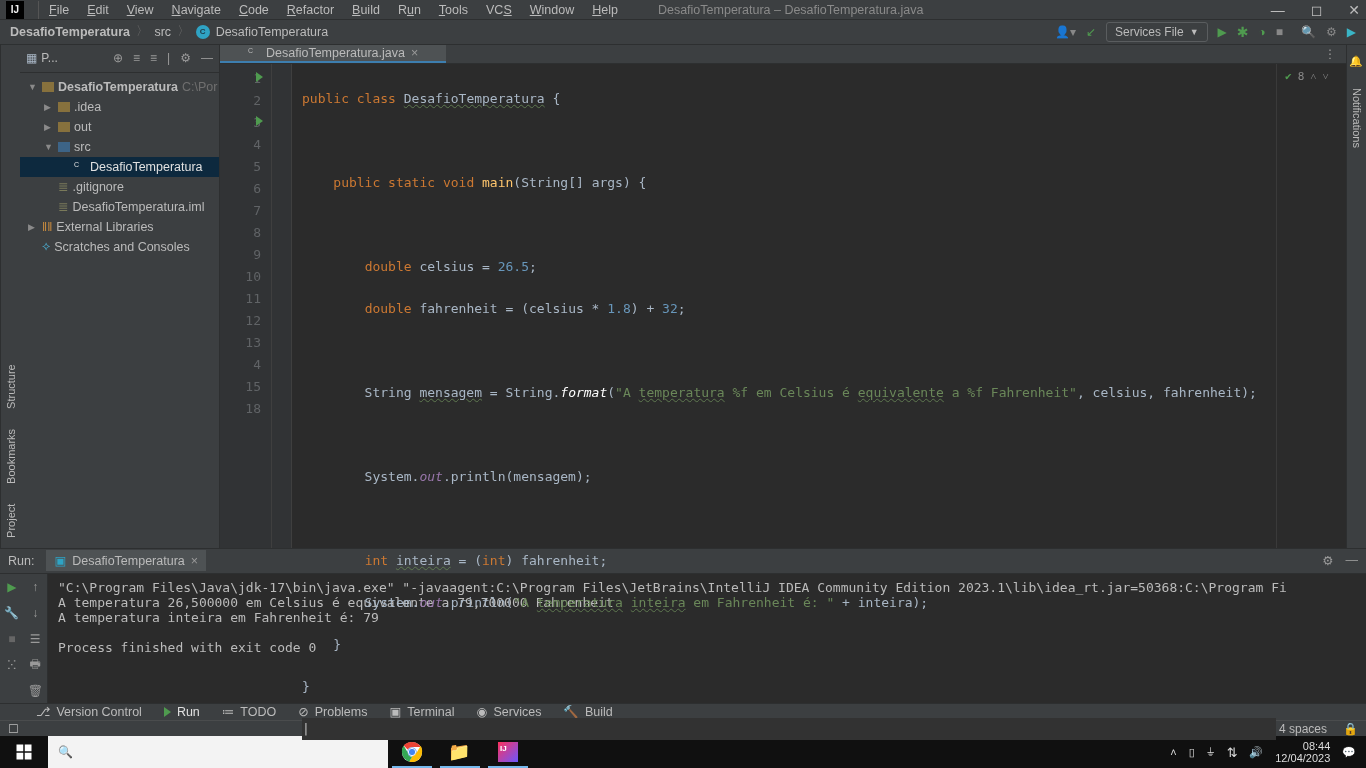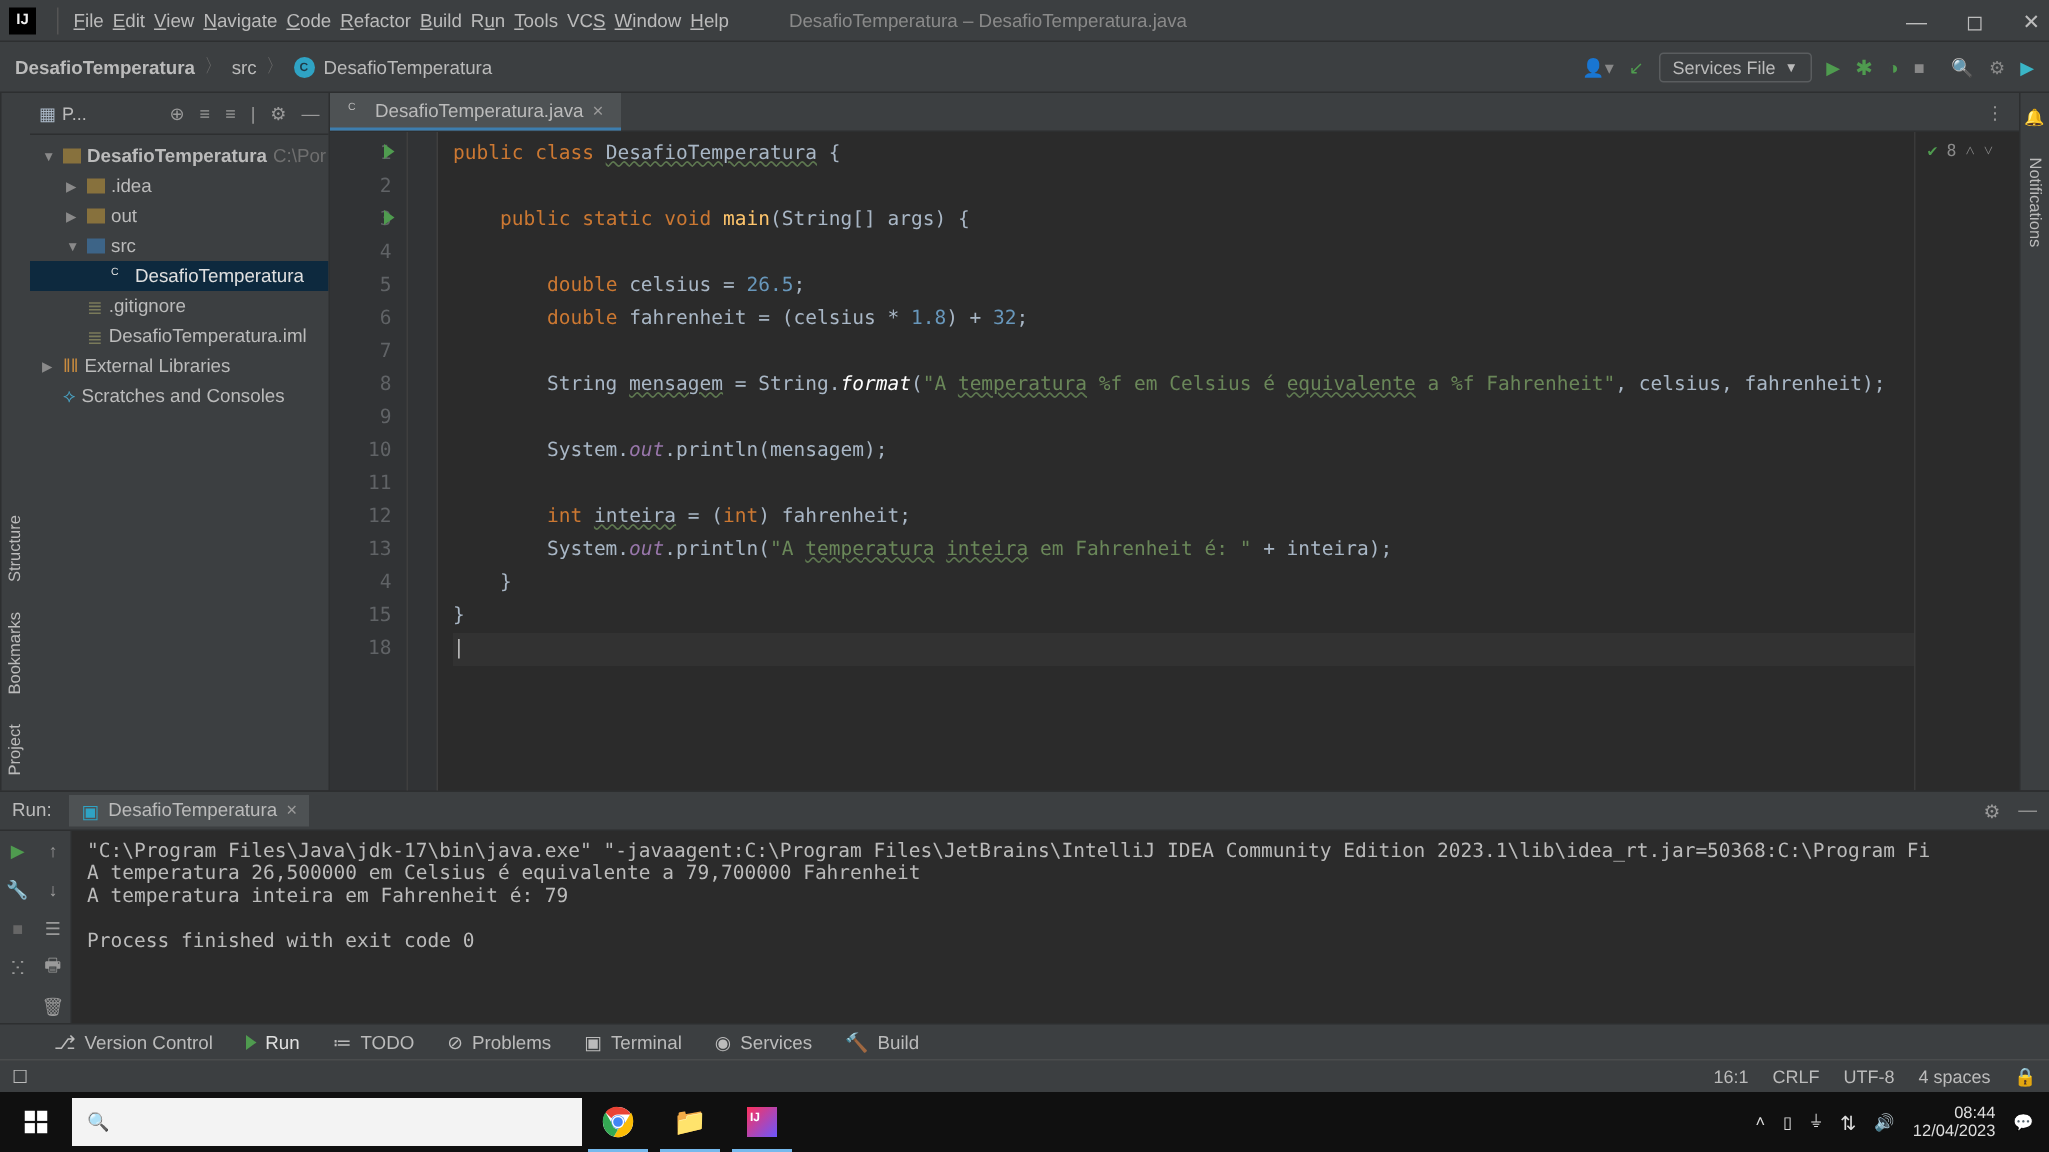--- a/index.html
+++ b/index.html
@@ -16,21 +16,21 @@
     display: flex; align-items: center; padding: 0 6px;
     border-bottom: 1px solid #2d2f30;
   }
   .titlebar .logo {
     width: 18px; height: 18px; background: #000;
     display: flex; align-items: center; justify-content: center;
     color: #f0f0f0; font-weight: bold; font-size: 10px;
     margin-right: 14px;
   }
   .titlebar .sep { width: 1px; height: 18px; background: #555; margin-right: 10px; }
-  .titlebar .menus { display: flex; gap: 6px; font-size: 12.5px; }
+  .titlebar .menus { display: flex; gap: 18px; font-size: 12.5px; }
   .titlebar .menus span u { text-decoration: underline; }
   .titlebar .wintitle { margin-left: 40px; color: #8a8a8a; font-size: 12.5px; }
   .titlebar .syscontrols { margin-left: auto; display: flex; gap: 26px; color: #bcbcbc; }
   .titlebar .syscontrols span { font-size: 14px; }
 
   
   .navbar {
     background: #3c3f41; height: 34px;
     display: flex; align-items: center; padding: 0 10px;
     border-bottom: 1px solid #2d2f30;
@@ -100,21 +100,21 @@
   .editor-area {
     flex: 1 1 auto; display: flex; flex-direction: column; min-width: 0;
     background: #2b2b2b;
   }
   .tabs {
     height: 26px; background: #3c3f41; display: flex; align-items: stretch;
     border-bottom: 1px solid #2d2f30; position: relative;
   }
   .tab {
     background: #4e5254; display: flex; align-items: center; gap: 6px;
-    padding: 0 12px; font-size: 12.5px;
+    padding: 0 28px; font-size: 12.5px;
     border-bottom: 2px solid #3d7eaf;
   }
   .tab .close { color: #9a9a9a; }
   .tabs .opts { margin-left: auto; padding: 0 10px; display: flex; align-items: center; color: #9a9a9a; }
   .editor {
     flex: 1 1 auto; display: flex; min-height: 0;
     font-family: "Consolas", monospace; font-size: 13px;
   }
   .gutter {
     width: 52px; background: #313335; color: #606366;
@@ -128,21 +128,21 @@
   .gutter .ln { height: 22px; line-height: 22px; position: relative; }
   .gutter .run-arrow {
     position: absolute; right: -2px; top: 4px;
     width: 0; height: 0; border-top: 5px solid transparent;
     border-bottom: 5px solid transparent; border-left: 7px solid #4f9b4f;
   }
   .code {
     flex: 1 1 auto; padding: 4px 0 4px 10px; color: #a9b7c6;
     position: relative; white-space: pre;
   }
-  .code .line { height: 22px; line-height: 22px; }
+  .code .line { height: 22px; line-height: 22px; margin-top: 20px; }
   .code .line.current { background: #323232; }
   .kw   { color: #cc7832; }
   .num  { color: #6897bb; }
   .str  { color: #6a8759; }
   .ital { font-style: italic; color: #ffffff; }
   .ital2{ font-style: italic; color: #9876aa; }
   .wavy { text-decoration: underline wavy #5e7850; text-decoration-thickness: 1px; }
   .indicator-col {
     width: 70px; background: #2b2b2b; border-left: 1px solid #3a3a3a;
     padding: 6px 8px; display: flex; align-items: flex-start; gap: 6px;

